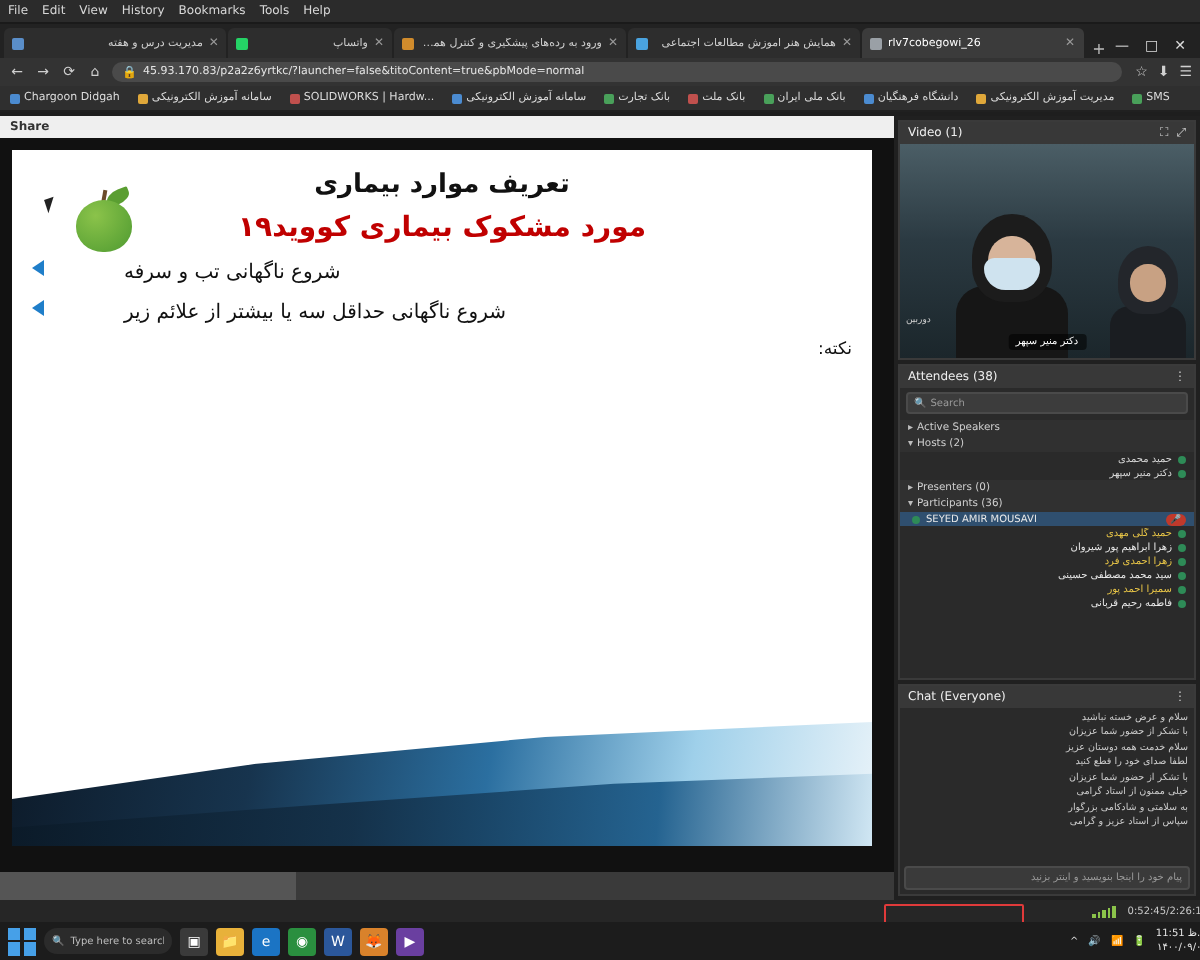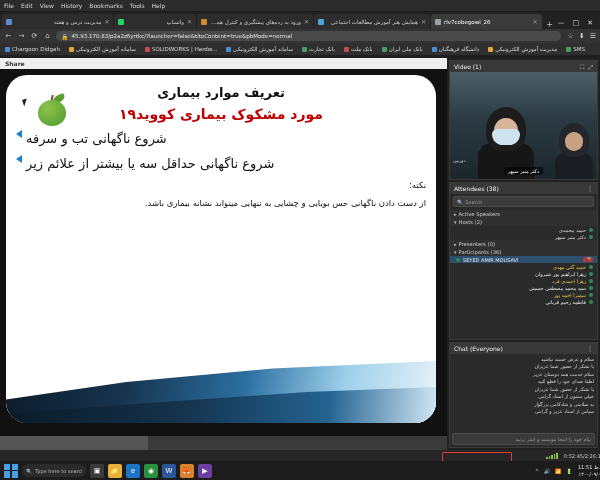--- a/index.html
+++ b/index.html
@@ -36,40 +36,40 @@
   .bm{display:flex;align-items:center;gap:2px;}
   .bm .bmi{width:5px;height:5px;border-radius:1px;background:#e0a83a;flex:0 0 auto;}
   .bm.blue .bmi{background:#4b8bd0;}
   .bm.green .bmi{background:#49a05a;}
   .bm.red .bmi{background:#c0504d;}
 
   
   .meeting{position:absolute;left:0;top:58px;width:600px;height:392px;background:#1b1b1b;display:flex;}
   .stage{width:447px;height:392px;background:#111;position:relative;}
   .sharebar{height:11px;background:#efefef;color:#333;display:flex;align-items:center;padding:0 5px;font-size:6px;font-weight:bold;}
-  .slide{position:absolute;left:6px;top:17px;width:430px;height:348px;background:#fff;overflow:hidden;border-radius:21px;}
+  .slide{position:absolute;left:6px;top:17px;width:430px;height:348px;background:#fff;overflow:hidden;}
   .slide-footer{position:absolute;left:0;bottom:0;width:100%;height:64px;background:#fff;}
   .wave{position:absolute;left:0;bottom:0;width:100%;height:62px;
      background:linear-gradient(100deg,#0d1b2a 0%,#17344e 28%,#2b6fa0 55%,#9fd0ea 78%,#e9f3f9 100%);
      clip-path:polygon(0 62%,28% 34%,62% 12%,100% 0,100% 100%,0 100%);}
   .wave2{position:absolute;left:0;bottom:0;width:100%;height:42px;
      background:linear-gradient(95deg,#0b1a28 0%,#143048 40%,#1f5e8c 75%,#cfe6f3 100%);
      clip-path:polygon(0 78%,34% 52%,70% 26%,100% 14%,100% 100%,0 100%);opacity:.95;}
   .apple{position:absolute;left:26px;top:16px;width:40px;height:38px;}
   .apple .body{position:absolute;left:6px;top:9px;width:28px;height:26px;border-radius:50% 50% 48% 48%;background:radial-gradient(circle at 35% 30%,#8bc34a,#4e9a30);}
   .apple .leaf{position:absolute;left:21px;top:4px;width:12px;height:7px;border-radius:60% 10% 60% 10%;background:#5a9e31;transform:rotate(-22deg);}
   .apple .stem{position:absolute;left:19px;top:4px;width:1.5px;height:8px;background:#6b4b2a;transform:rotate(10deg);}
   .cursor{position:absolute;left:17px;top:24px;width:0;height:0;border-left:5px solid #222;border-bottom:7px solid transparent;transform:rotate(-18deg);}
 
   .slide-text{position:absolute;left:10px;top:8px;width:410px;direction:rtl;text-align:right;color:#111;}
   .s-title{font-size:13px;font-weight:bold;color:#111;text-align:center;line-height:1.5;}
   .s-sub{font-size:14px;font-weight:bold;color:#c00000;text-align:center;line-height:1.6;}
   .bullet-row{display:flex;align-items:flex-start;gap:4px;justify-content:flex-end;margin-top:3px;}
   .tri{width:0;height:0;border-top:4px solid transparent;border-bottom:4px solid transparent;border-right:6px solid #1f7ec9;margin-top:2px;flex:0 0 auto;}
-  .s-line{font-size:13px;line-height:1.7;color:#111;}
+  .s-line{font-size:10px;line-height:1.7;color:#111;margin-left:36px;}
   .s-line.center{text-align:center;}
   .s-para{font-size:8px;line-height:1.75;color:#111;margin-top:2px;}
   .s-note{font-size:8.5px;line-height:1.7;color:#111;margin-top:3px;}
 
   .slidebar{position:absolute;left:0;bottom:0;width:447px;height:14px;background:#3a3a3a;}
   .slidebar .fill{height:100%;width:33%;background:#555;}
 
   
   .rpanel{width:153px;height:392px;background:#202020;display:flex;flex-direction:column;gap:2px;padding:2px;box-sizing:border-box;}
   .card{background:#2a2a2a;border:1px solid #3a3a3a;}
@@ -253,21 +253,20 @@
           <div class="s-sub">مورد مشکوک بیماری کووید۱۹</div>
           <div class="bullet-row">
             <div class="s-line">شروع ناگهانی تب و سرفه</div>
             <span class="tri"></span>
           </div>
           <div class="bullet-row">
             <div class="s-line">شروع ناگهانی حداقل سه یا بیشتر از علائم زیر</div>
             <span class="tri"></span>
           </div>
           <div class="s-note">نکته:</div>
-          <div class="s-note">از دست دادن ناگهانی حس بویایی و چشایی به تنهایی میتواند نشانه بیماری باشد.</div>
         </div>
 
         <div class="slide-footer">
           <div class="wave"></div>
           <div class="wave2"></div>
         </div>
       </div>
 
       <div class="slidebar">
           <div class="fill"></div>

